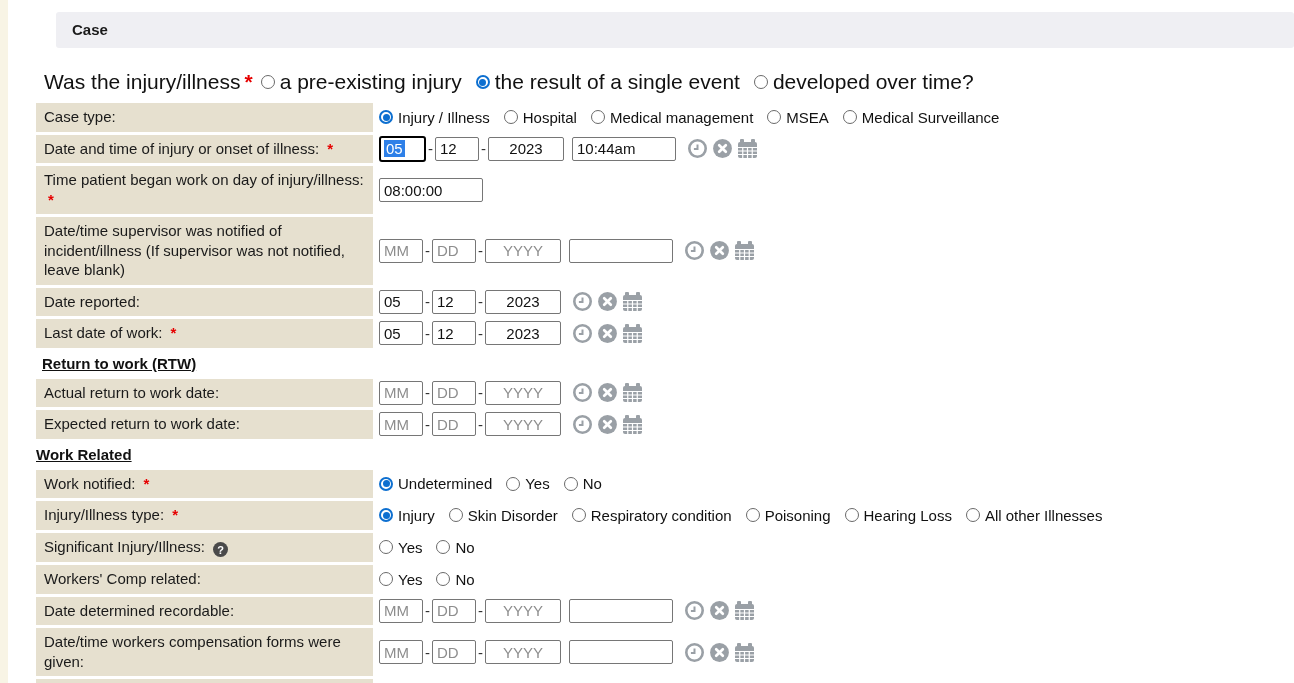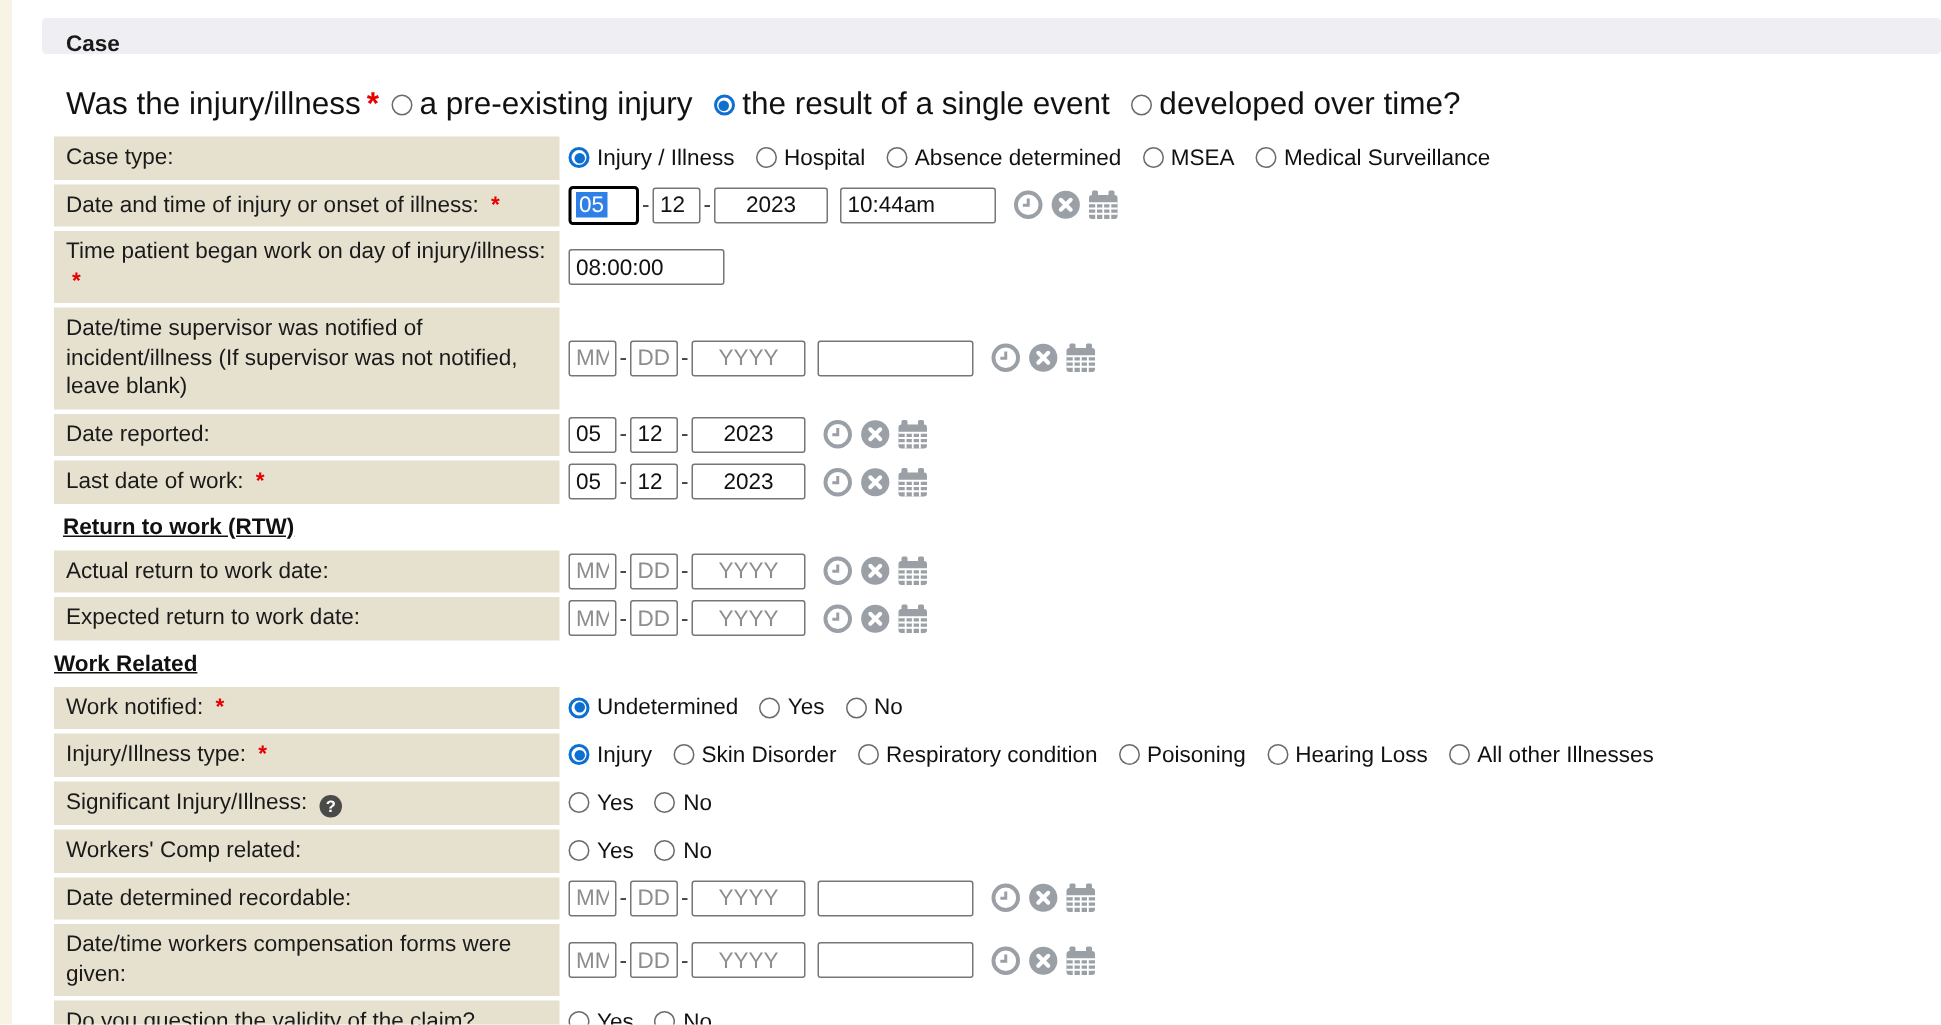--- a/index.html
+++ b/index.html
@@ -6,42 +6,42 @@
   html,body { margin:0; padding:0; background:#fff; }
   body {
     font-family:"Liberation Sans", sans-serif;
     color:#111;
     width:1294px; height:683px;
     position:relative; overflow:hidden;
   }
   .leftstrip { position:absolute; left:0; top:0; bottom:0; width:8px; background:#F8F4E5; }
   .wrap { margin:12px 0 0 28px; }
   .header {
-    background:#EFEFF3; border-radius:3px; height:24px; line-height:36px;
-    padding-left:16px; font-size:15px; font-weight:bold; color:#1a1a1a;
+    background:#EFEFF3; border-radius:3px; height:36px; line-height:36px;
+    padding-left:16px; font-size:15px; font-weight:bold; color:#1a1a1a;margin-left:28px;
   }
   .form { margin:22px 0 0 8px; }
   .toprow { display:flex; align-items:center; padding-left:8px; margin-bottom:9px; font-size:21px; }
   .row { display:flex; margin-bottom:3px; }
   .lbl {
     flex:0 0 337px; background:#E6E0CF; padding:4px 8px 5px;
     font-size:15px; line-height:1.3; color:#1a1a1a;
   }
   .cnt { flex:1 1 auto; display:flex; align-items:center; padding-left:6px; font-size:15px; }
   .req { color:#E60000; font-weight:bold; margin-left:4px; }
   .optgroup { display:inline-flex; align-items:flex-start; gap:14px; flex-wrap:nowrap; }
   .opt { display:inline-flex; align-items:center; gap:5px; white-space:nowrap; }
   .radio {
     width:14px; height:14px; border-radius:50%; border:1px solid #6a6a6a;
     background:#fff; flex:0 0 auto;
   }
   .radio.sel { border:2px solid #0D6FD0; position:relative; }
   .radio.sel::after { content:""; position:absolute; inset:1.5px; border-radius:50%; background:#0D6FD0; }
   .din {
-    width:32px; height:24px; border:1px solid #767676; border-radius:2px;
+    width:44px; height:24px; border:1px solid #767676; border-radius:2px;
     font:15px "Liberation Sans", sans-serif; padding:1px 4px; color:#111; background:#fff;
   }
   .din::placeholder { color:#8d8d8d; opacity:1; }
   .yyyy { width:76px;text-align:center; }
   .tin { width:104px; margin-left:8px; }
   .dash { margin:0 2px; color:#333; }
   .focusbox {
     display:inline-flex; align-items:center; width:47px; height:26px;
     border:2px solid #000; border-radius:3px; background:#fff; padding:0 3px;
   }
@@ -116,21 +116,21 @@
           <label class="opt">
             <span class="radio sel"></span>
             <span>Injury / Illness</span>
           </label>
           <label class="opt">
             <span class="radio"></span>
             <span>Hospital</span>
           </label>
           <label class="opt">
             <span class="radio"></span>
-            <span>Absence determined</span>
+            <span>Medical management</span>
           </label>
           <label class="opt">
             <span class="radio"></span>
             <span>MSEA</span>
           </label>
           <label class="opt">
             <span class="radio"></span>
             <span>Medical Surveillance</span>
           </label>
         </span>

